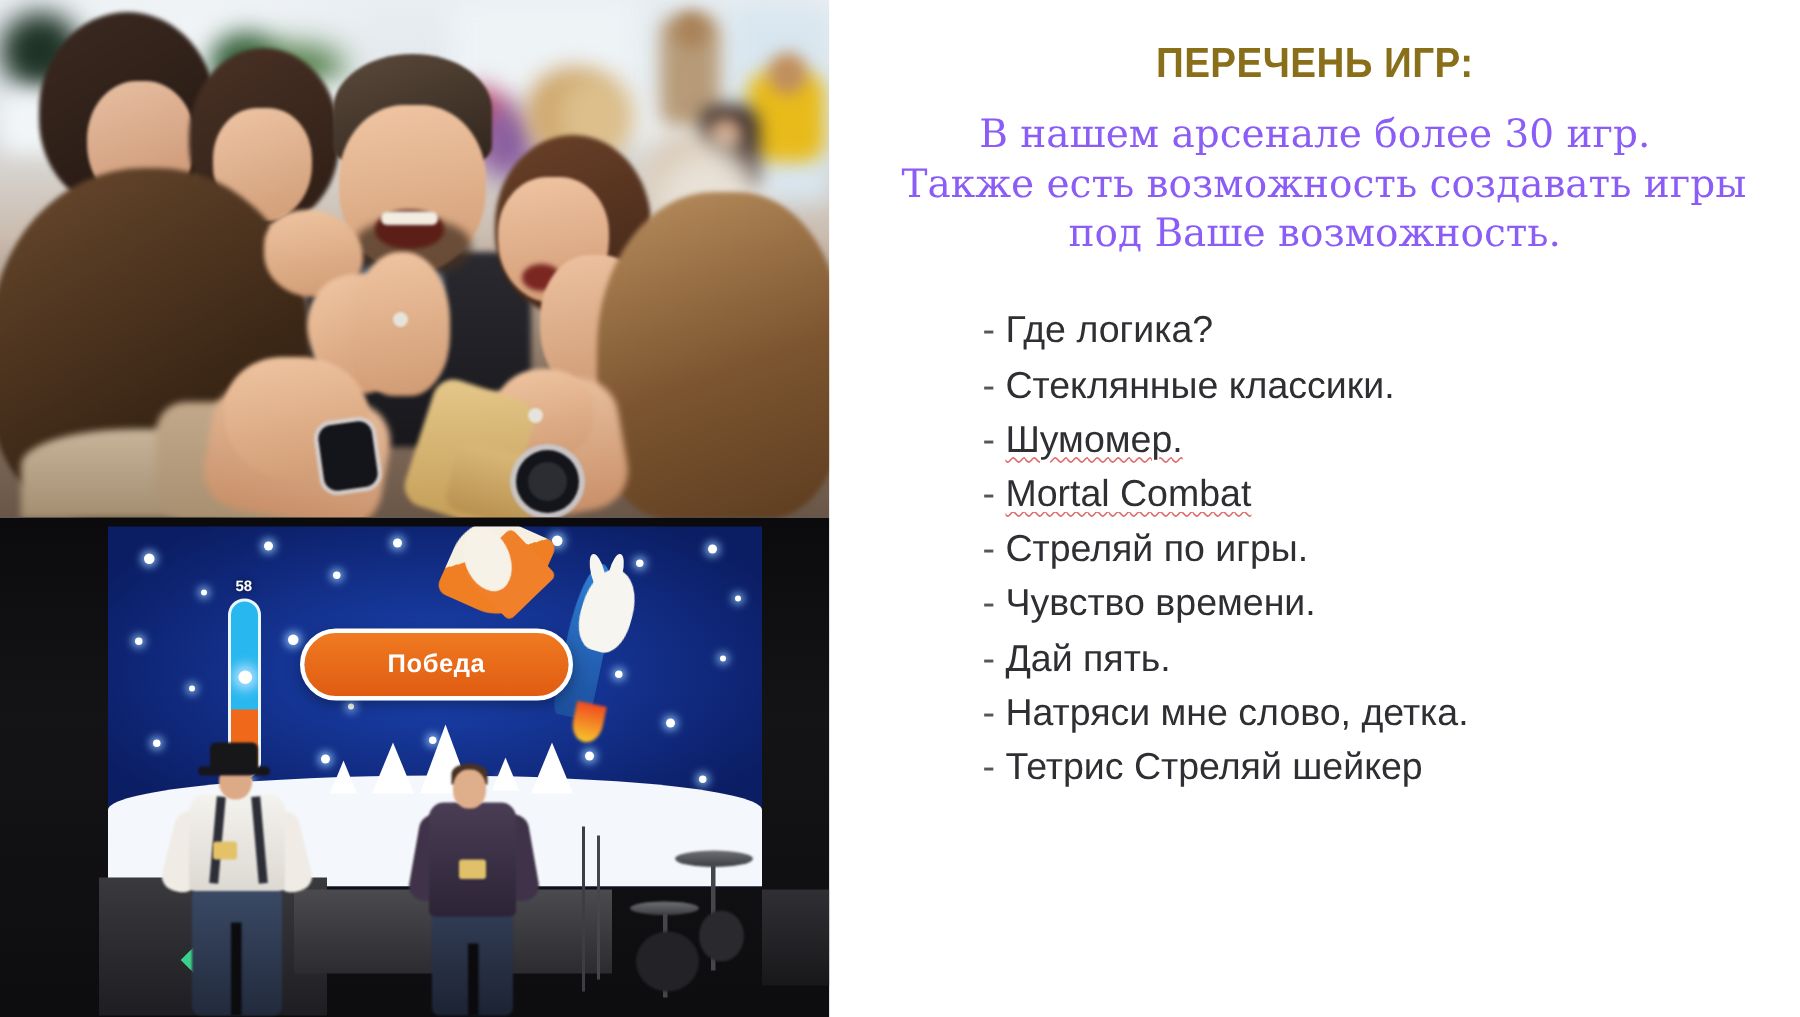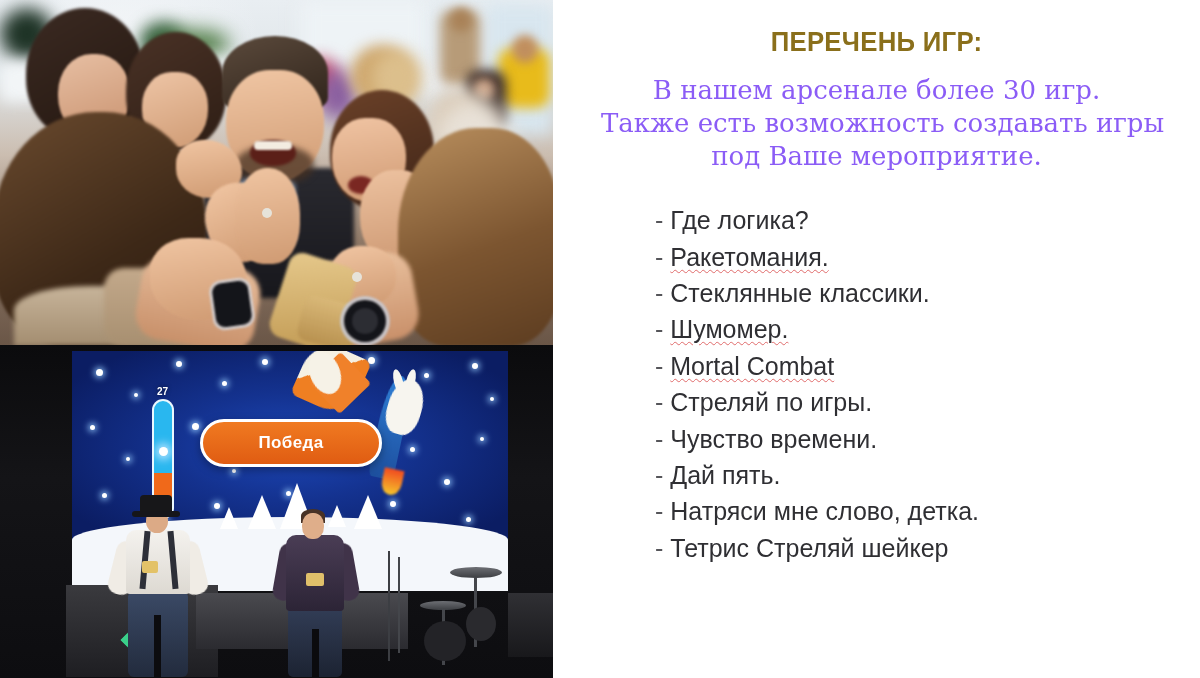--- a/index.html
+++ b/index.html
@@ -546,21 +546,21 @@
         <div class="tree small" style="left:148px; bottom:62px;"></div>
         <div class="tree" style="left:176px; bottom:62px;"></div>
         <div class="tree tall" style="left:208px; bottom:62px;"></div>
         <div class="tree small" style="left:256px; bottom:64px;"></div>
         <div class="tree" style="left:282px; bottom:62px;"></div>
 
         <div class="score-bar bar-left">
           <div class="fill-orange" style="height:38%;"></div>
           <div class="glow" style="top:46px;"></div>
         </div>
-        <div class="score-label score-left-label">27</div>
+        <div class="score-label score-left-label">58</div>
 
       </div>
 
       <div class="podium"></div>
       <div class="podium2"></div>
       <div class="green-arrow"></div>
       <div class="mic-stand"></div>
       <div class="stand st3"></div>
       <div class="drum-cymbal cym1"></div>
       <div class="drum-cymbal cym2"></div>
@@ -594,26 +594,25 @@
     </div>
   </div>
 
   <div class="text-panel">
 
     <div class="panel-title">ПЕРЕЧЕНЬ ИГР:</div>
 
     <div class="panel-intro">
       <span class="line">В нашем арсенале более 30 игр.</span>
       <span class="line">Также есть возможность создавать игры</span>
-      <span class="line">под Ваше мероприятие.</span>
+      <span class="line">под Ваше возможность.</span>
     </div>
 
     <ul class="games-list" id="games-list">
         <li><span class="dash">- </span><span class="txt">Где логика?</span></li>
-        <li class="misspelled"><span class="dash">- </span><span class="txt">Ракетомания.</span></li>
         <li><span class="dash">- </span><span class="txt">Стеклянные классики.</span></li>
         <li class="misspelled"><span class="dash">- </span><span class="txt">Шумомер.</span></li>
         <li class="misspelled"><span class="dash">- </span><span class="txt">Mortal Combat</span></li>
         <li><span class="dash">- </span><span class="txt">Стреляй по игры.</span></li>
         <li><span class="dash">- </span><span class="txt">Чувство времени.</span></li>
         <li><span class="dash">- </span><span class="txt">Дай пять.</span></li>
         <li><span class="dash">- </span><span class="txt">Натряси мне слово, детка.</span></li>
         <li><span class="dash">- </span><span class="txt">Тетрис Стреляй шейкер</span></li>
       </ul>
   </div>

